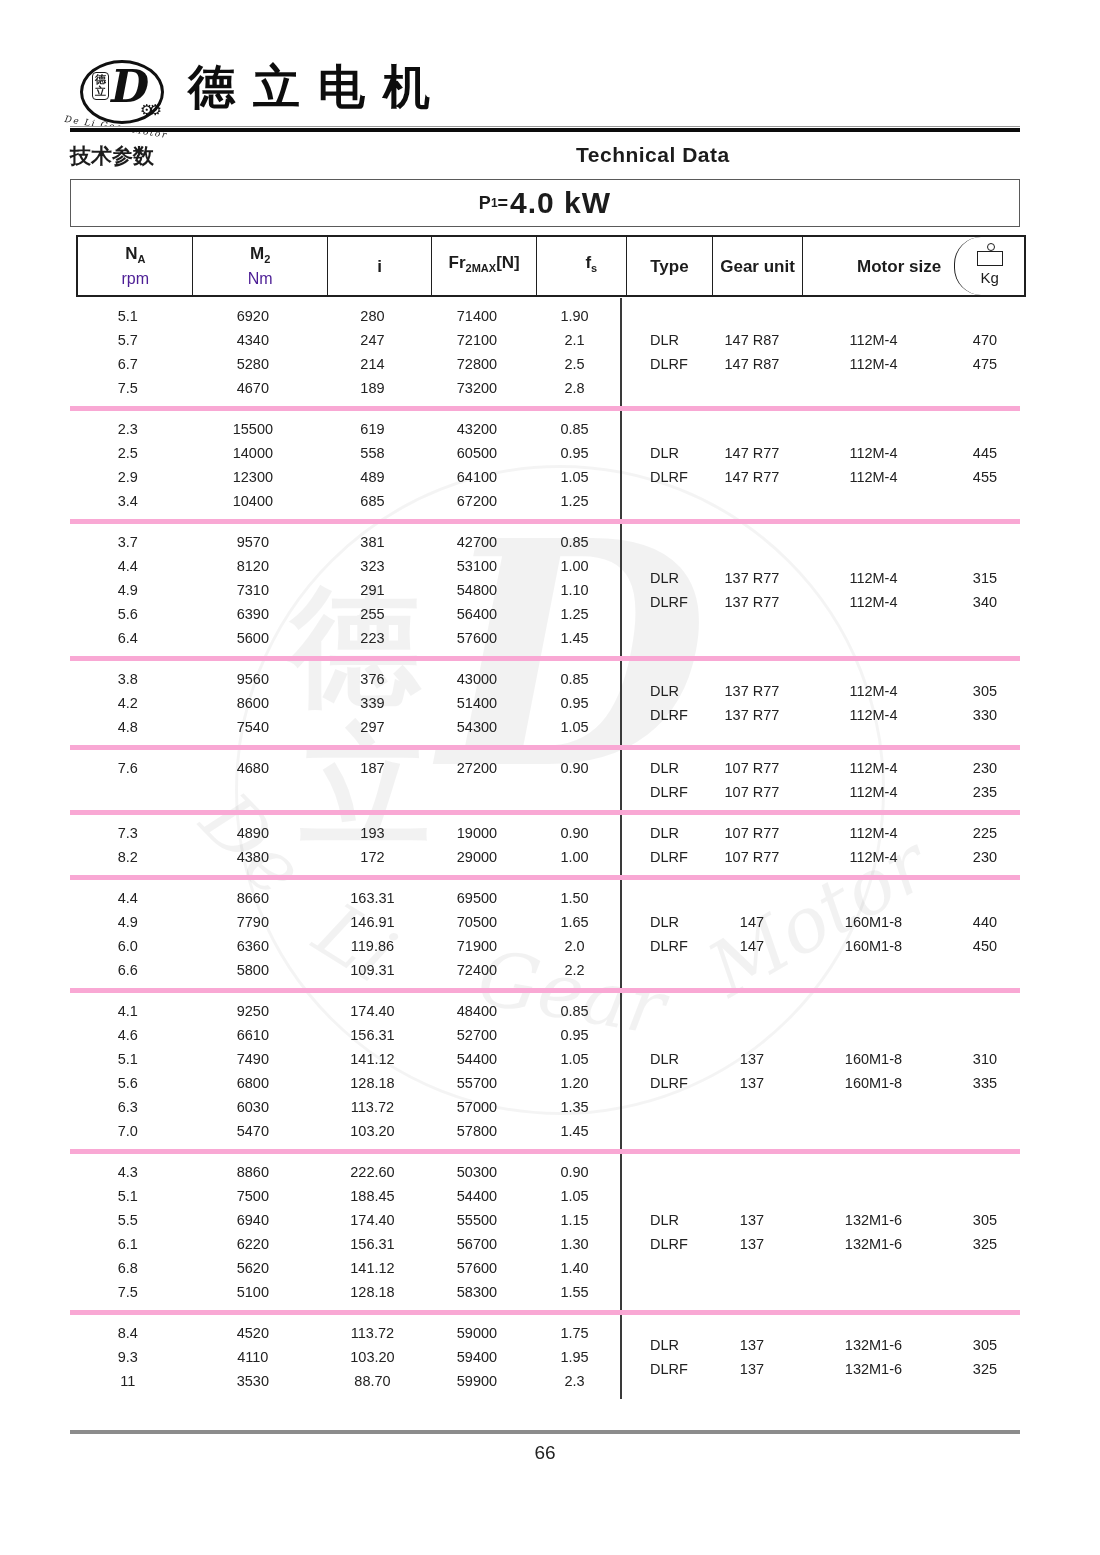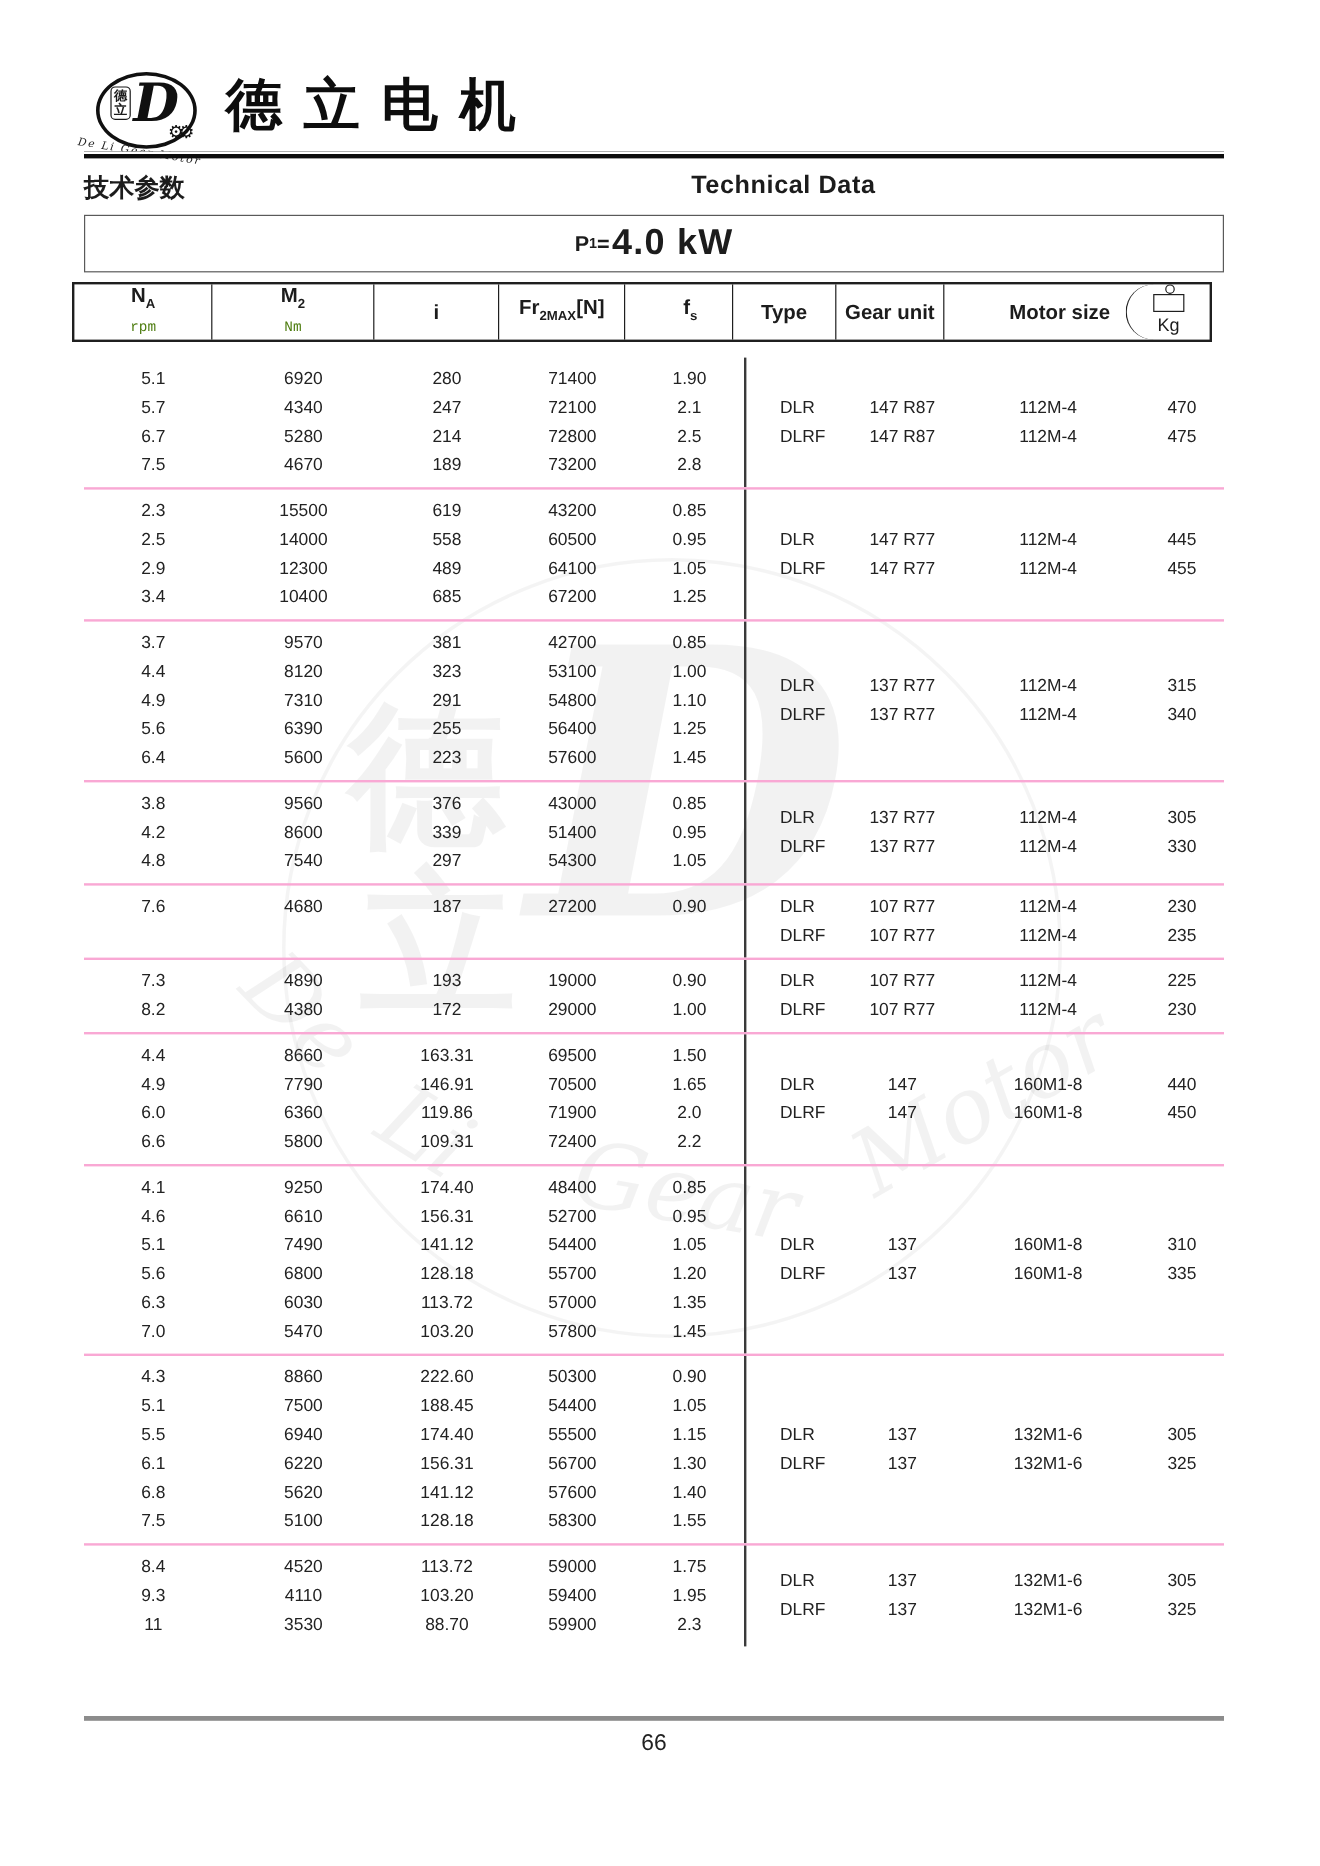--- a/index.html
+++ b/index.html
@@ -33,38 +33,38 @@
   .section-en { position:absolute; left:576px; top:143px; font-size:21px; font-weight:bold; letter-spacing:0.5px; }
 
   
   .power-box { position:absolute; left:70px; top:179px; width:950px; height:48px;
     border:1.5px solid #5a5a5a; display:flex; align-items:center; justify-content:center; }
   .power-box .p-pre { font-size:18px; font-weight:bold; }
   .power-box .p-sub { font-size:12px; font-weight:bold; vertical-align:-3px; }
   .power-box .p-val { font-size:30px; font-weight:900; letter-spacing:1px; margin-left:2px; }
 
   
-  .thead { position:absolute; left:60px; top:235px; width:950px; height:50px;
+  .thead { position:absolute; left:76px; top:235px; width:950px; height:62px;
     border:2px solid #1f1f1f; display:flex; }
   .th { border-left:1.5px solid #1f1f1f; display:flex; flex-direction:column;
     align-items:center; justify-content:center; font-weight:bold; font-size:17px; line-height:19px; }
   .th:first-child { border-left:none; }
-  .th .unit { font-weight:normal; font-size:12px; color:#4d7c0f;font-family:Liberation Mono, monospace; }
+  .th .unit { font-weight:normal; font-size:16px; color:#4c1d95; }
   .th sub { font-size:11px; }
   .h1{width:115px;} .h2{width:135px;} .h3{width:105px;} .h4{width:105px;} .h5{width:90px;padding-left:20px;}
   .h6{width:87px;} .h7{width:90px;} .h8{width:153px;padding-left:41px;} .h9{width:70px;border-radius:27px;}
   .kg-icon { width:26px; height:15px; border:1.5px solid #1f1f1f; position:relative; margin-top:6px; }
   .kg-icon::before { content:''; position:absolute; left:9px; top:-9px; width:6px; height:6px;
     border:1.5px solid #1f1f1f; border-radius:50%; }
   .th .kg-label { font-weight:normal; font-size:15px; margin-top:2px; }
 
   
   .tbody { position:absolute; left:70px; top:298px; width:950px; }
   .group { display:flex; padding:6px 0; position:relative; }
-  .group + .group { border-top:2px solid #f9a8d4; }
+  .group + .group { border-top:5px solid #f9a8d4; }
   .group::before { content:''; position:absolute; left:57.89%; top:0; bottom:0; width:2px; background:#3a3a3a; }
   .g-left { width:57.89%; }
   .g-right { width:42.11%; display:flex; flex-direction:column; justify-content:center; }
   .drow, .vrow { display:flex; height:24px; line-height:24px; font-size:14.5px; color:#222; }
   .dc { display:block; text-align:center; }
   .c1{width:21.0%;} .c2{width:24.5%;} .c3{width:19.0%;} .c4{width:19.0%;} .c5{width:16.5%;}
   .vc { display:block; text-align:center; }
   .v1 { width:21.75%; text-align:left; padding-left:30px; }
   .v2 { width:22.5%; } .v3 { width:38.25%; } .v4 { width:17.5%; }
 

